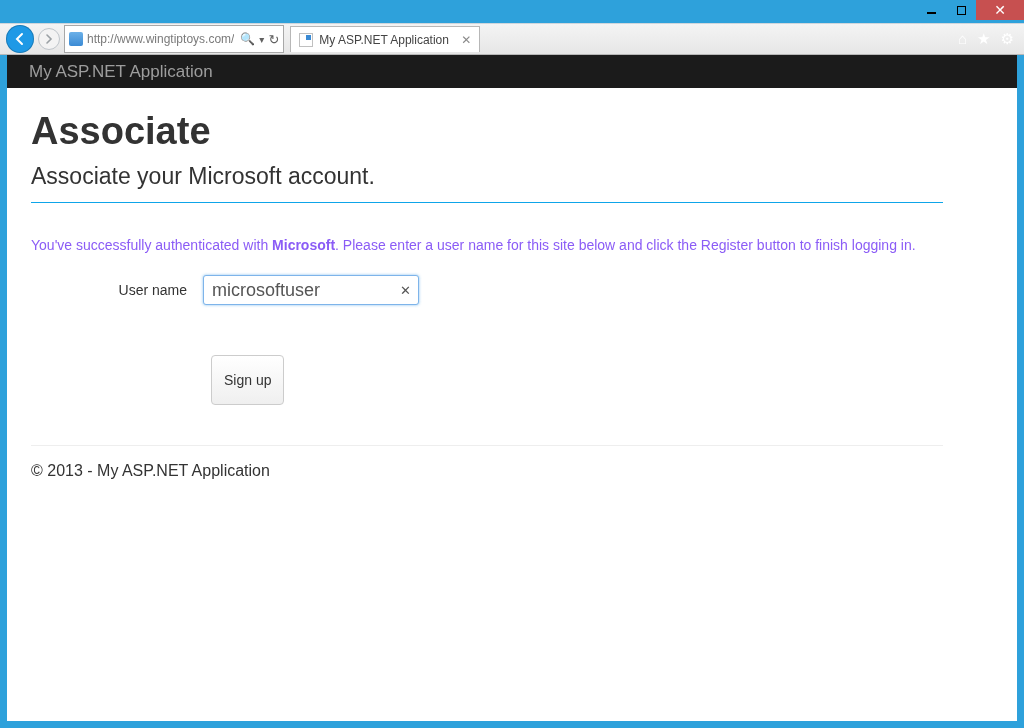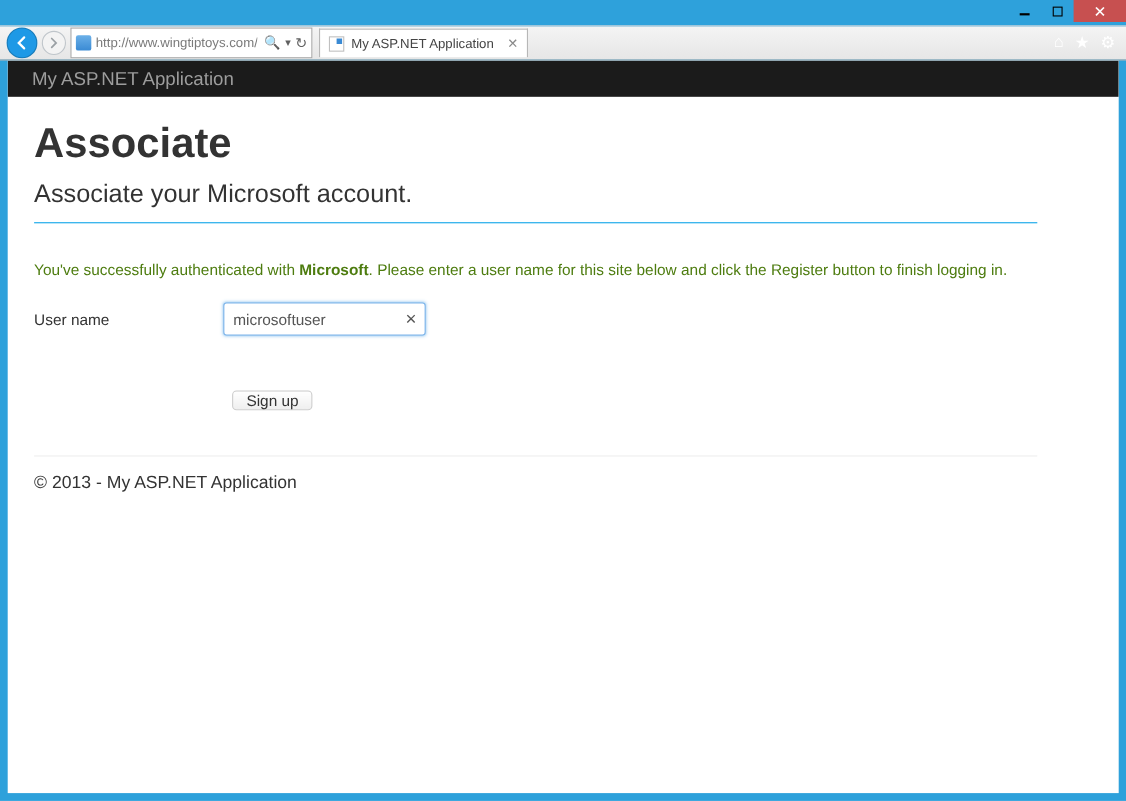--- a/index.html
+++ b/index.html
@@ -166,64 +166,64 @@
     }
     h2 {
       font-size: 23px;
       font-weight: 400;
       color: #333;
       padding-bottom: 12px;
       border-bottom: 1px solid #0ea5e9;
       margin-bottom: 34px;
     }
     .alert-success {
-      color: #4d7c0f;
+      color: #8b5cf6;
       font-size: 14px;
       margin-bottom: 22px;
     }
     .alert-success strong { font-weight: 700; }
     .form-row {
       display: flex;
       align-items: center;
       margin-bottom: 50px;
     }
     .form-label {
       width: 172px;
-      text-align: left;
+      text-align: right;
       padding-right: 16px;
       font-size: 14px;
       color: #333;
     }
     .form-input-wrap { position: relative; }
     .form-input {
-      width: 184px;
+      width: 216px;
       height: 30px;
       border: 1px solid #7eb4ea;
       outline: none;
       box-shadow: 0 0 3px rgba(102,175,233,0.8);
       border-radius: 3px;
       padding: 0 26px 0 8px;
-      font-size: 14px;
+      font-size: 18px;
       color: #555;
     }
     .clear-x {
       position: absolute;
       right: 8px;
       top: 50%;
       transform: translateY(-50%);
       color: #555;
       font-size: 13px;
       cursor: pointer;
     }
     .btn-row { padding-left: 180px; margin-bottom: 40px;}
     .btn {
       background: linear-gradient(#fff,#efefef);
       border: 1px solid #ccc;
       border-radius: 4px;
-      padding: 0 12px;
+      padding: 16px 12px;
       font-size: 14px;
       color: #333;
       cursor: pointer;
     }
     hr.footer-sep { border: none; border-top: 1px solid #eee; margin: 8px 0 16px; }
     .footer { font-size: 16px; color: #333; }
   </style>
 </head>
 <body>
 

